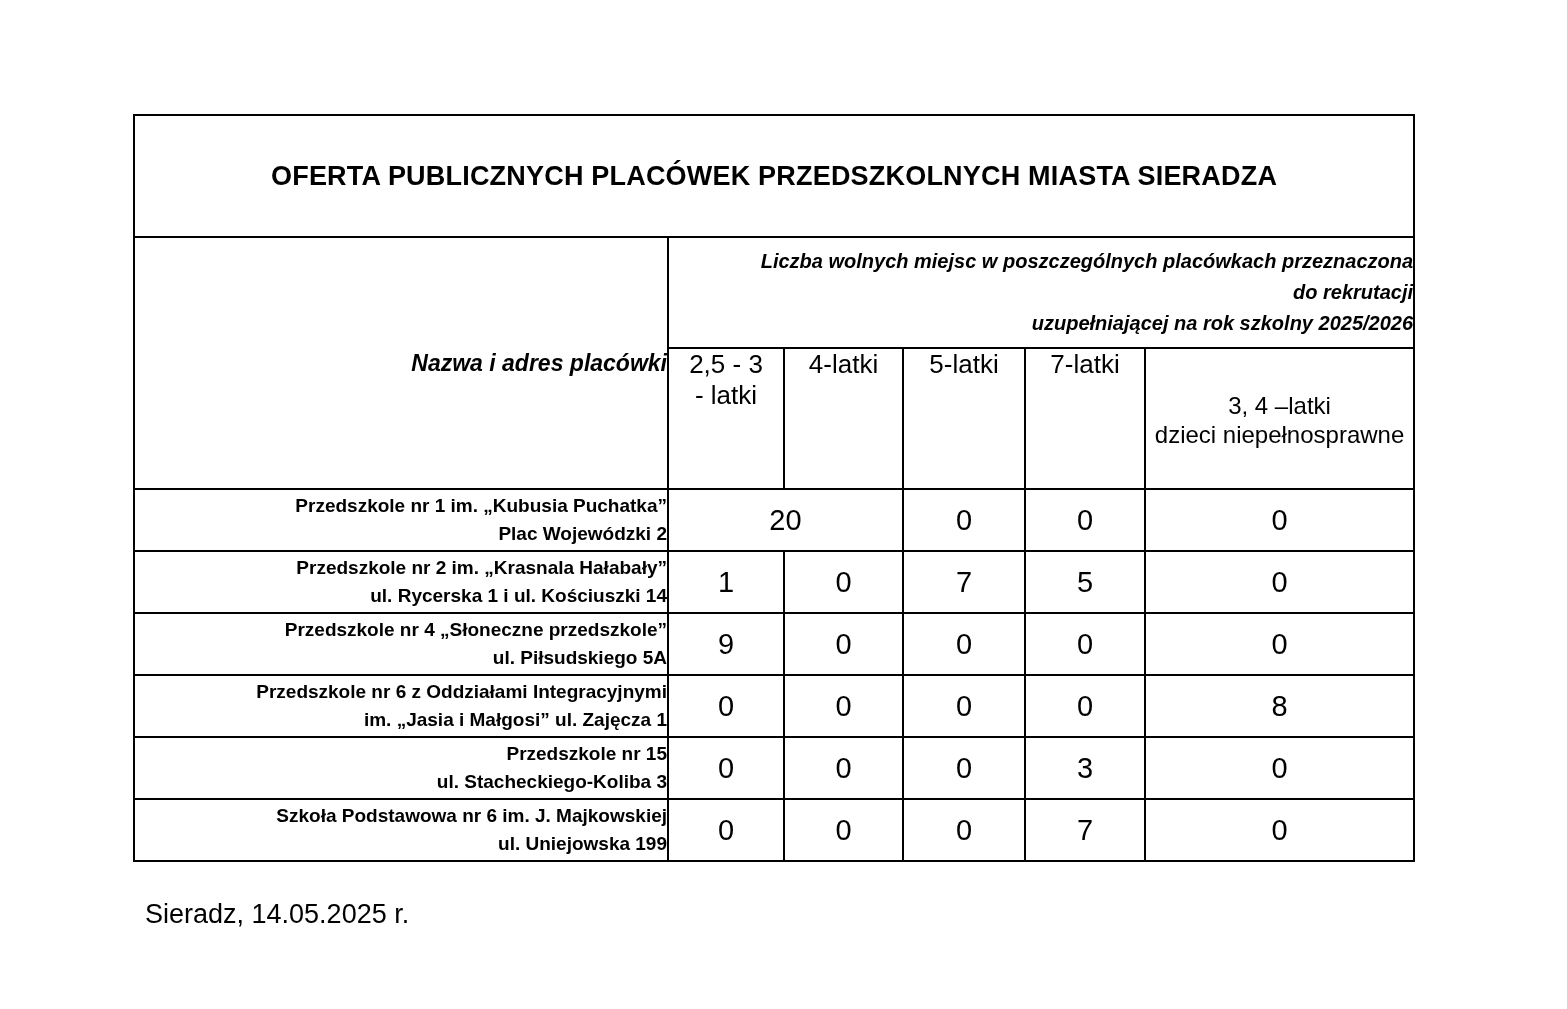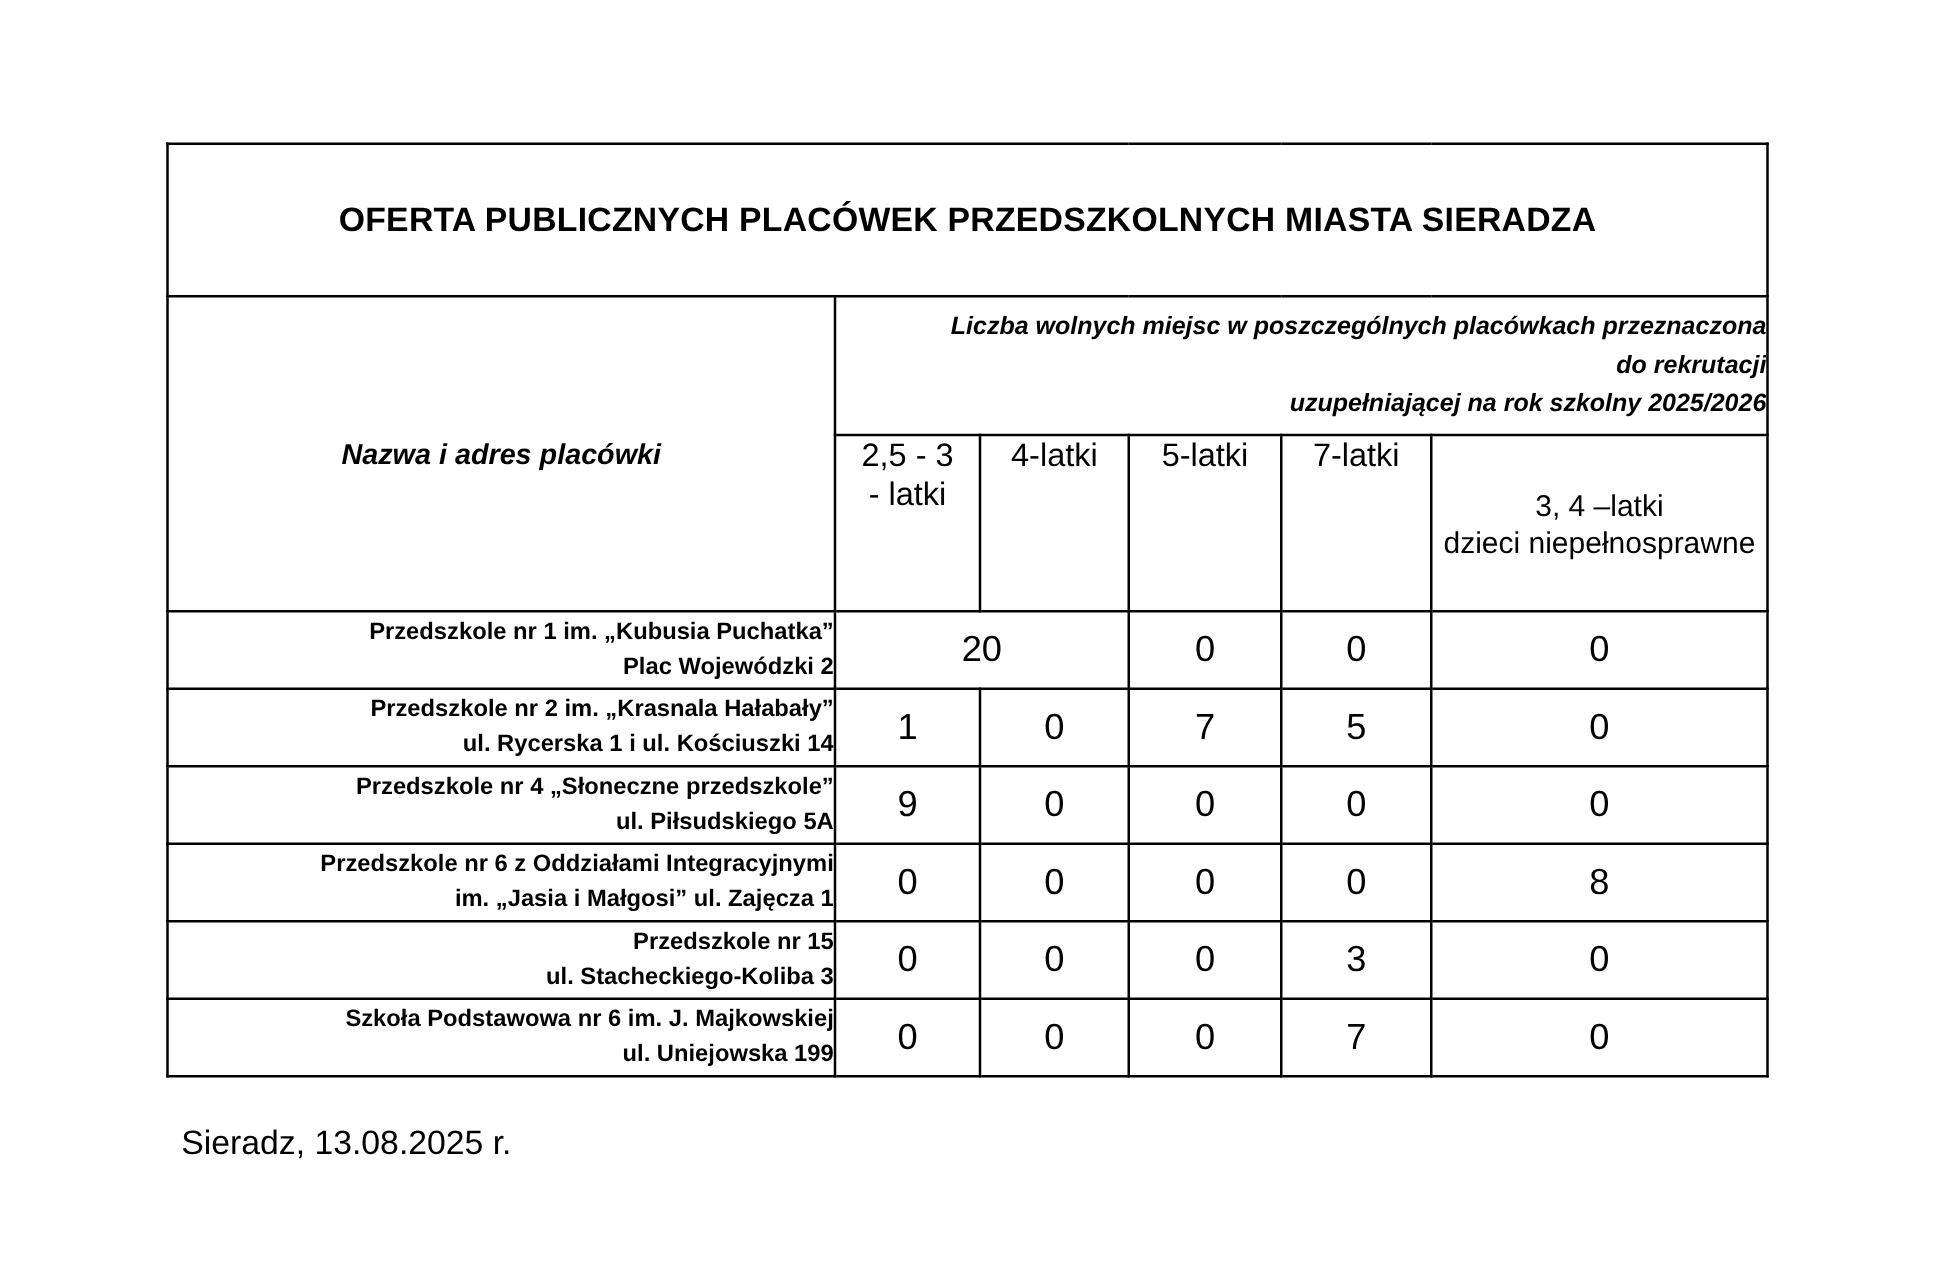--- a/index.html
+++ b/index.html
@@ -33,21 +33,21 @@
 
   td.title-cell {
     height: 120px;
     text-align: center;
     vertical-align: middle;
     font-weight: bold;
     font-size: 27px;
     letter-spacing: 0.2px;
   }
   td.name-header-cell {
-    text-align: center;
+    text-align: right;
     vertical-align: middle;
     font-weight: bold;
     font-style: italic;
     font-size: 23px;
   }
   td.group-header-cell {
     height: 109px;
     text-align: right;
     vertical-align: middle;
     font-weight: bold;
@@ -183,14 +183,14 @@
       <td class="value-cell">0</td>
       <td class="value-cell">0</td>
       <td class="value-cell">0</td>
       <td class="value-cell">7</td>
       <td class="value-cell">0</td>
     </tr>
 
   </tbody>
     </table>
 
-  <div class="footer-date">Sieradz, 13.08.2025 r.</div>
+  <div class="footer-date">Sieradz, 14.05.2025 r.</div>
 </div>
 
 </body></html>

